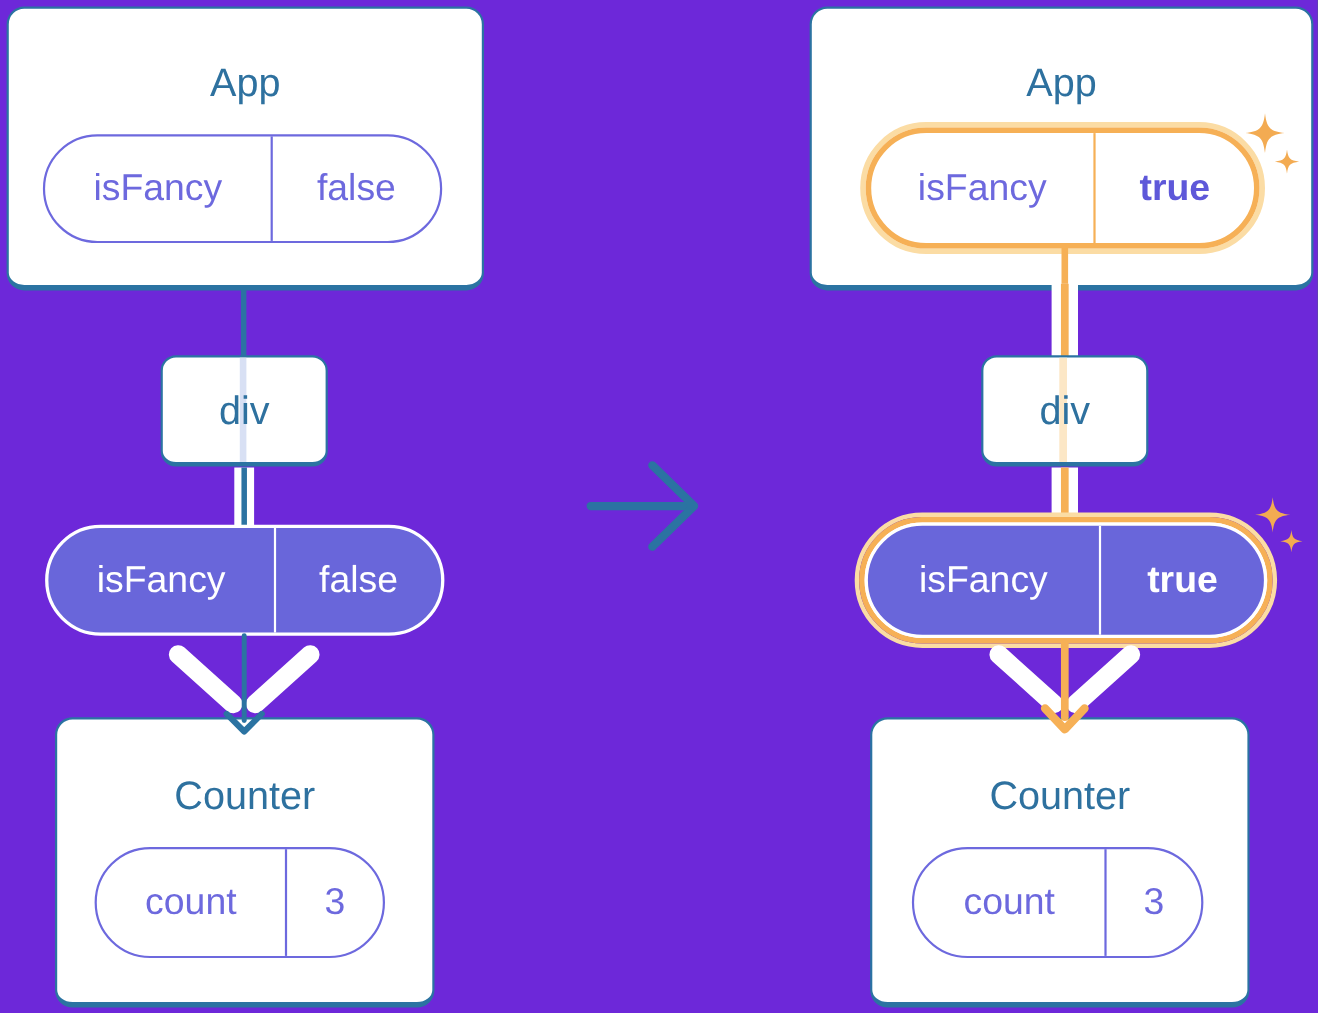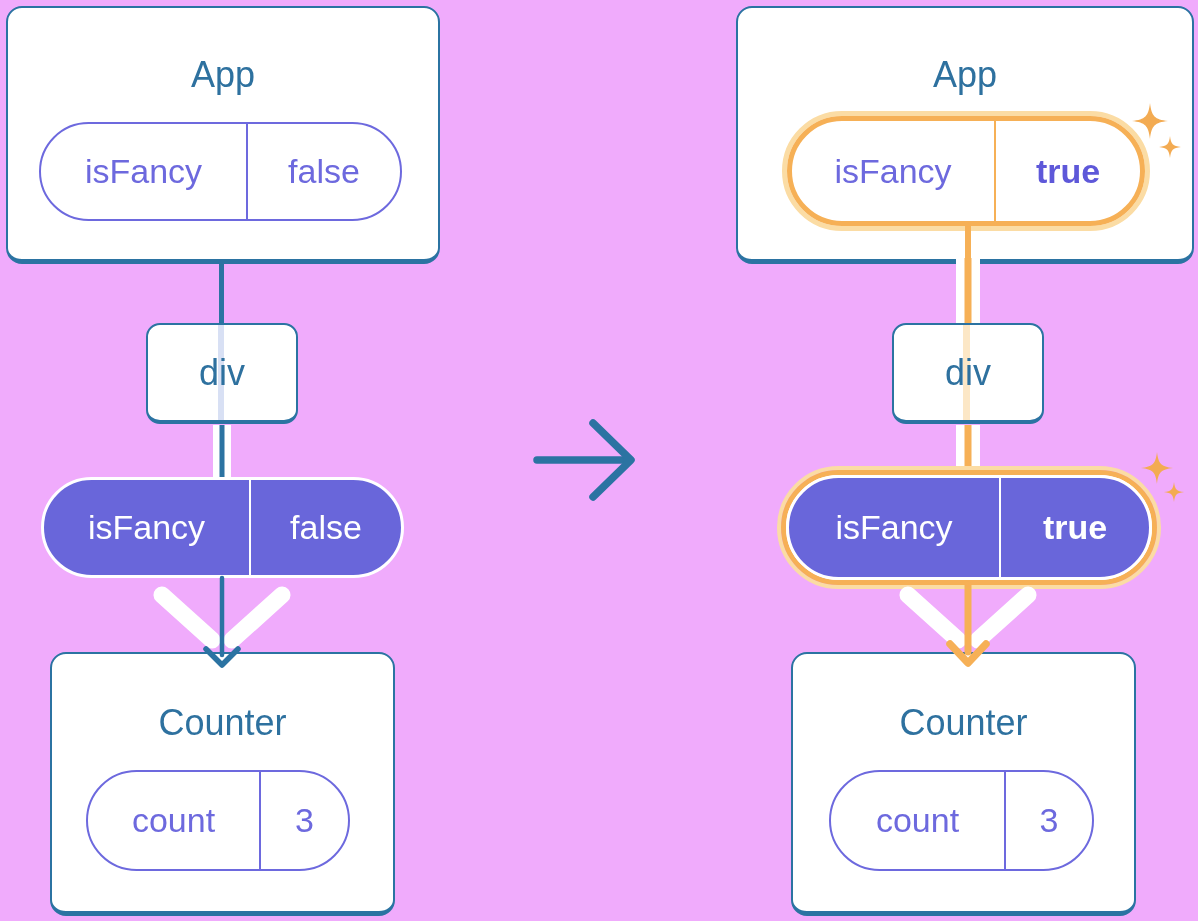--- a/index.html
+++ b/index.html
@@ -1,17 +1,17 @@
 <!DOCTYPE html>
 <html><head>
 <meta charset="utf-8">
 <style>
   html,body{margin:0;padding:0;background:#4d6672;}
   .stage{
-    position:relative;width:1198px;height:921px;background:#f0abfc;
+    position:relative;width:1198px;height:921px;background:#6d28d9;
     font-family:"Liberation Sans",sans-serif;overflow:hidden;
   }
   .card{
     position:absolute;background:#fff;border:2.5px solid #2b73a2;
     border-bottom-width:5px;border-radius:16px;box-sizing:border-box;
   }
   .card-title{color:#2e719f;font-size:36px;font-weight:500;text-align:center;}
   .pill{
     position:absolute;display:flex;align-items:stretch;box-sizing:border-box;
     font-size:34px;

